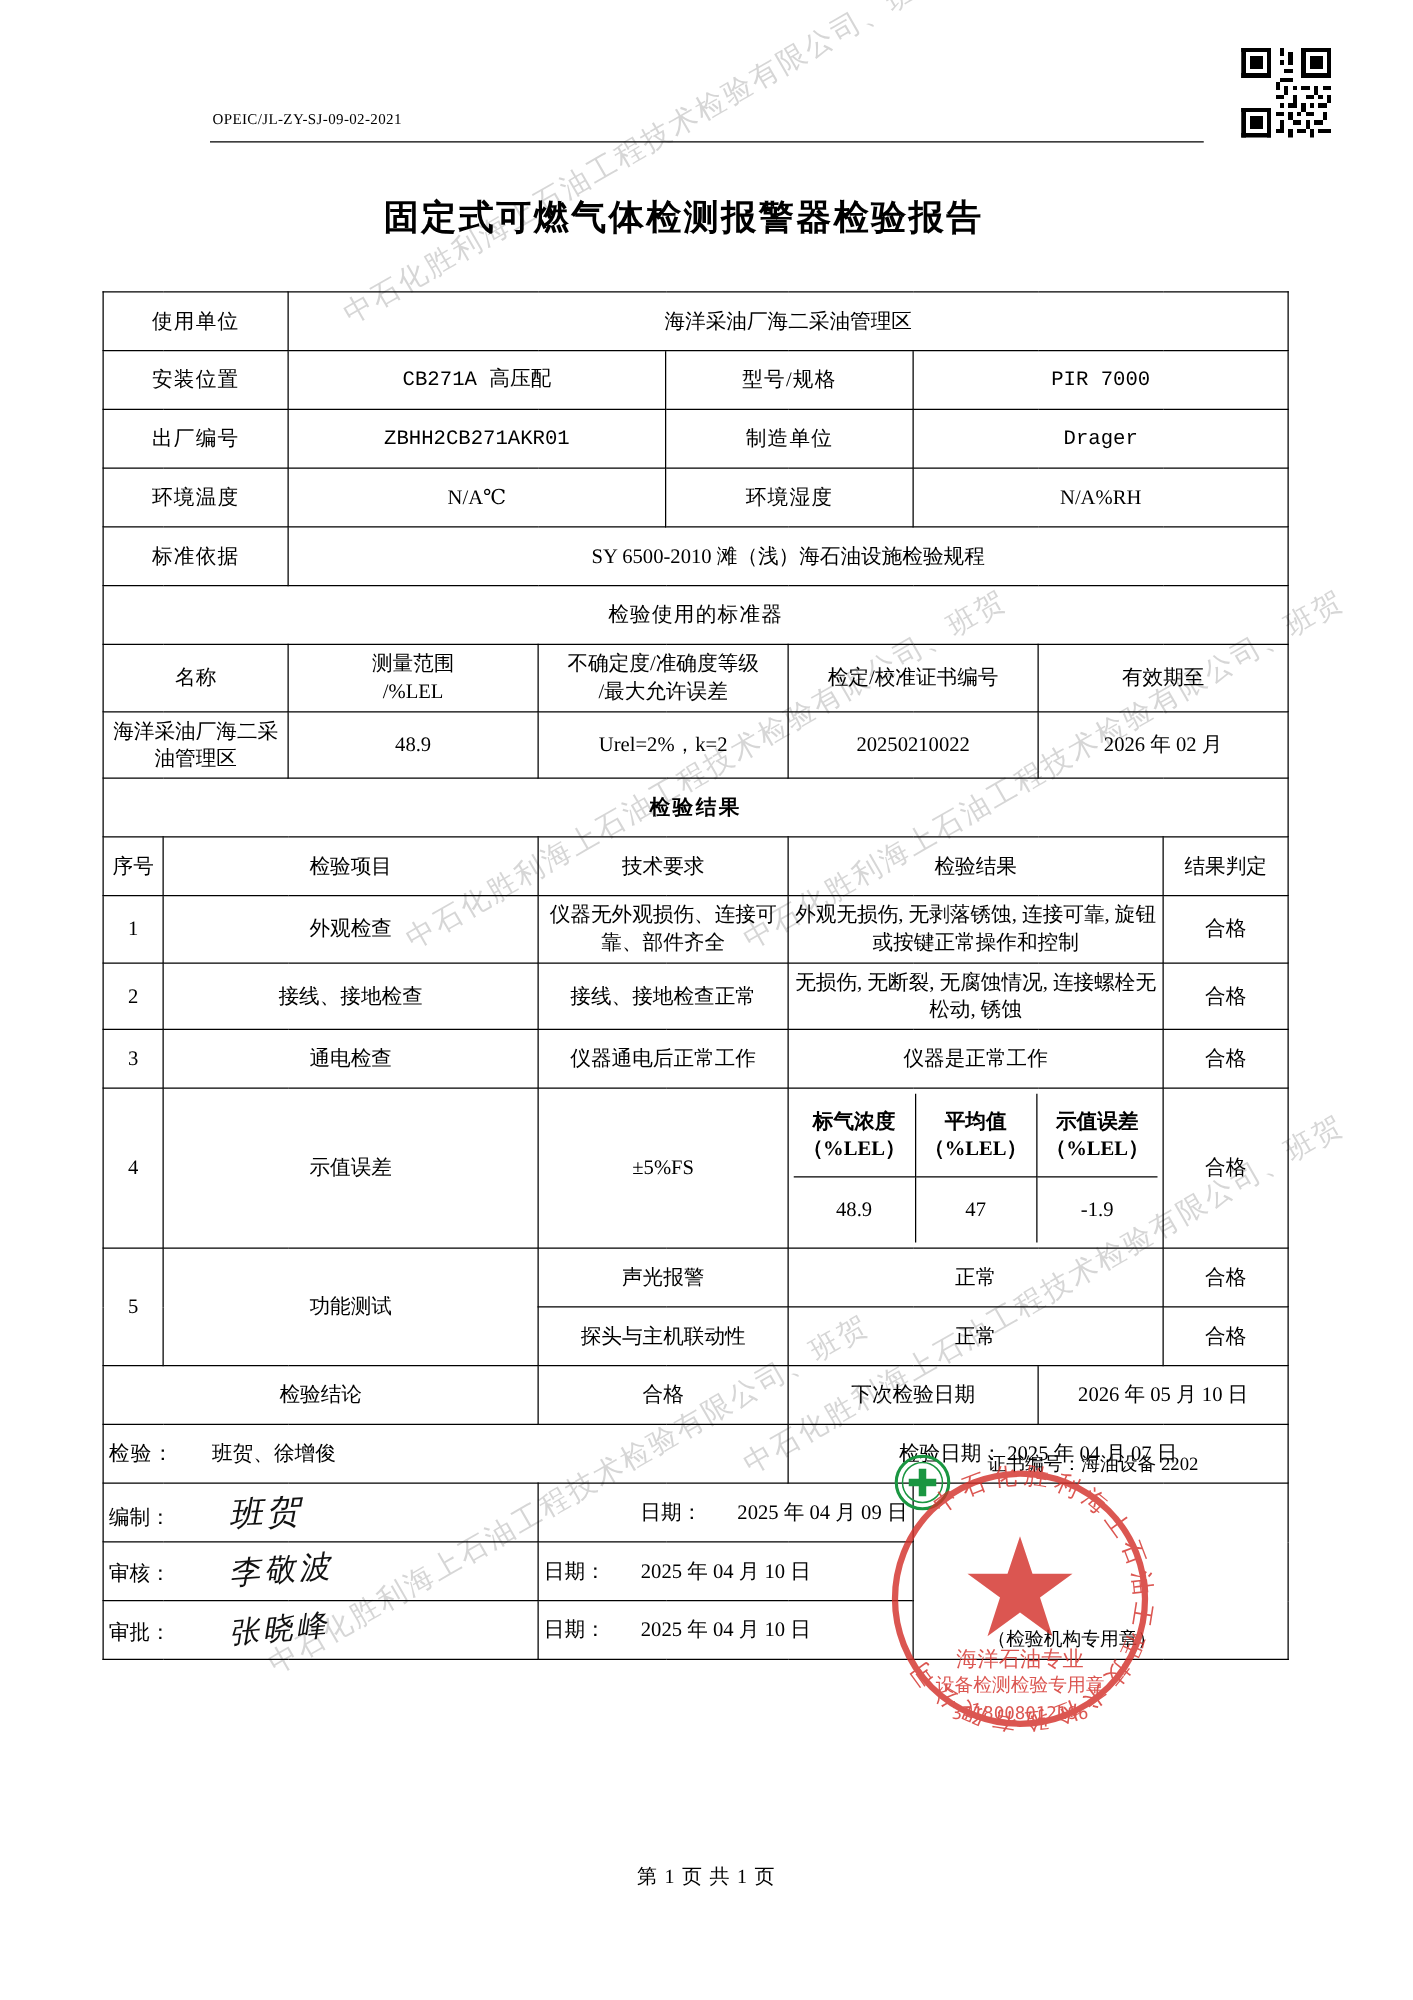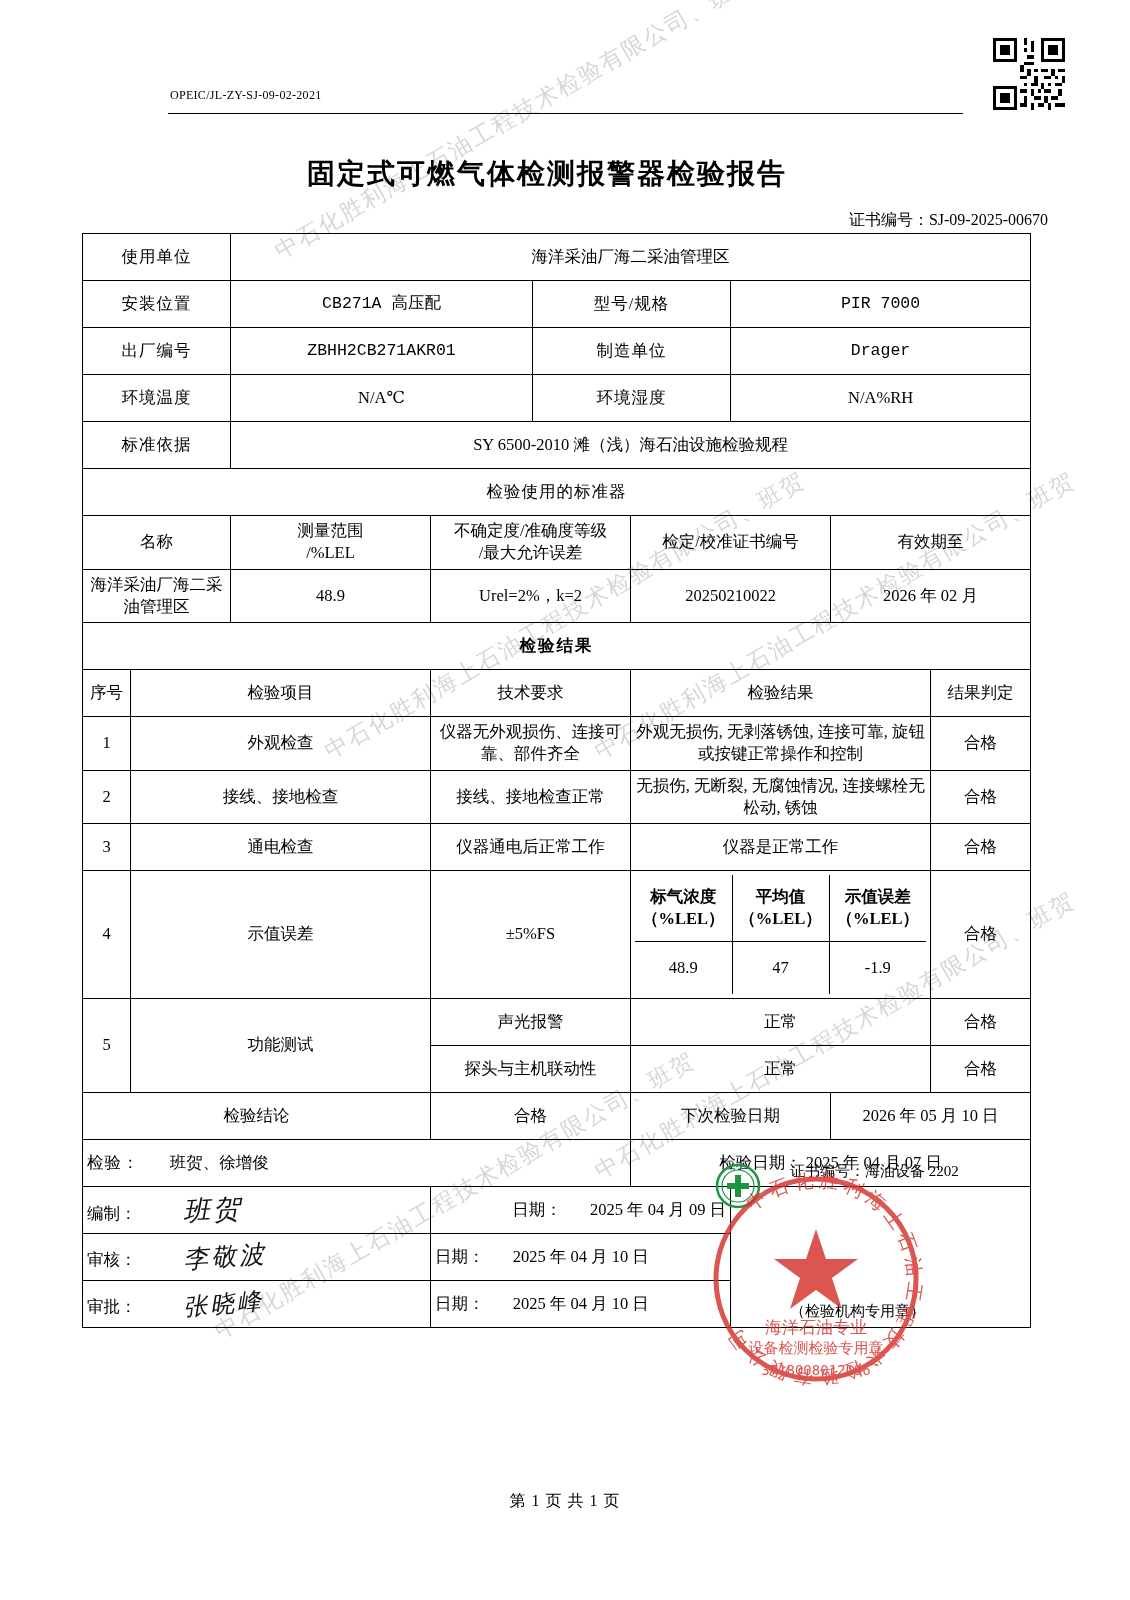--- a/index.html
+++ b/index.html
@@ -260,21 +260,20 @@
         <rect x="18" y="19" width="3" height="1"></rect>
           <rect x="8" y="8" width="1" height="1"></rect>
       </g>
     </svg>
   </div>
 
   <div class="doc-code">OPEIC/JL-ZY-SJ-09-02-2021</div>
   <div class="top-rule"></div>
 
   <div class="title">固定式可燃气体检测报警器检验报告</div>
-  <div class="cert-no">证书编号：SJ-09-2025-00670</div>
 
   <table class="main">
     <colgroup>
       <col style="width:48px">
         <col style="width:100px">
         <col style="width:200px">
       <col style="width:102px">
         <col style="width:98px">
         <col style="width:100px">
       <col style="width:100px">

